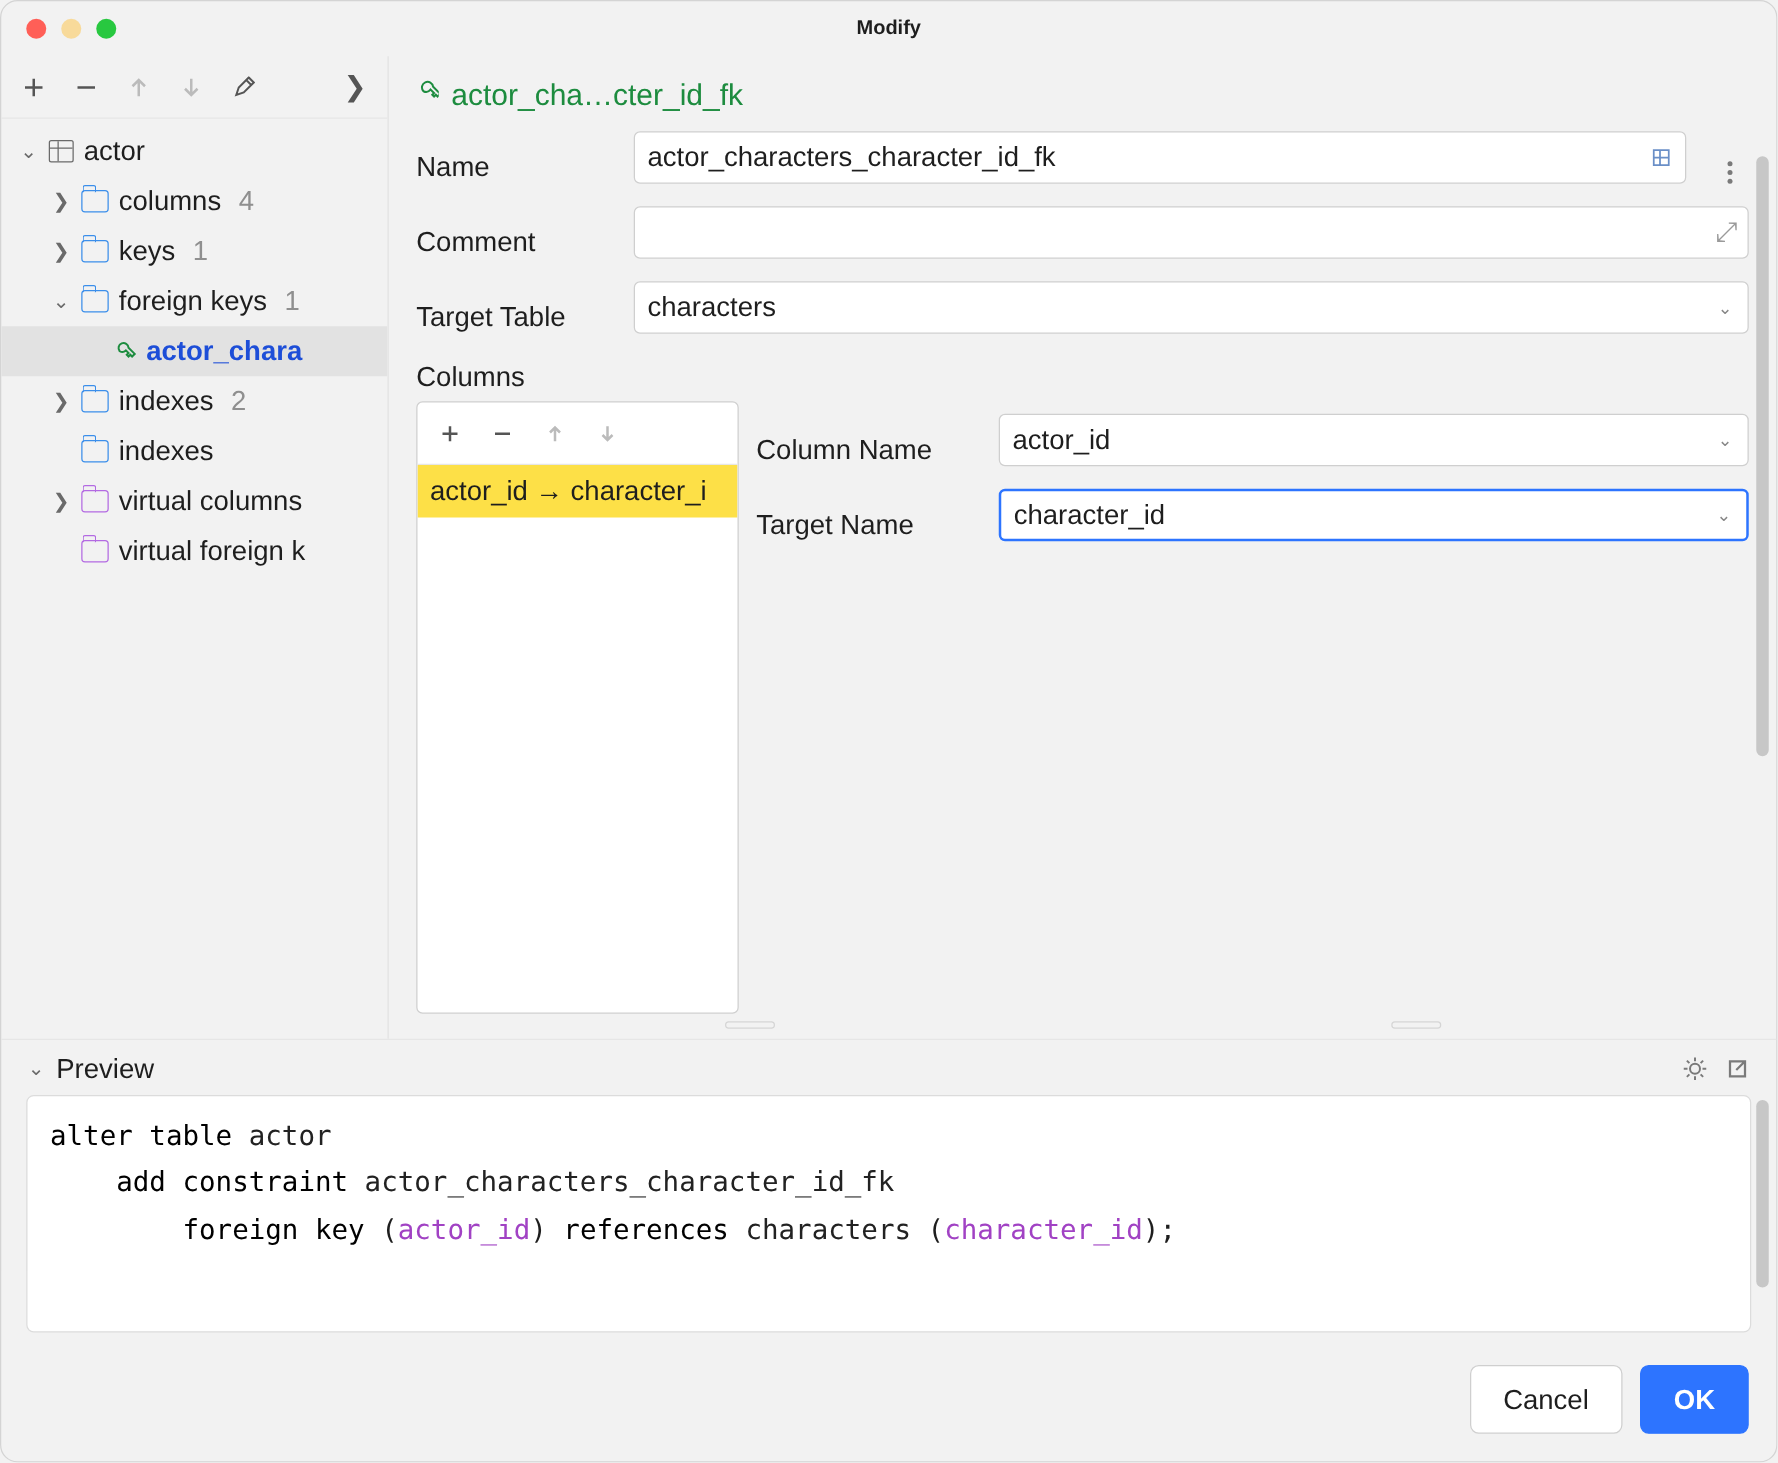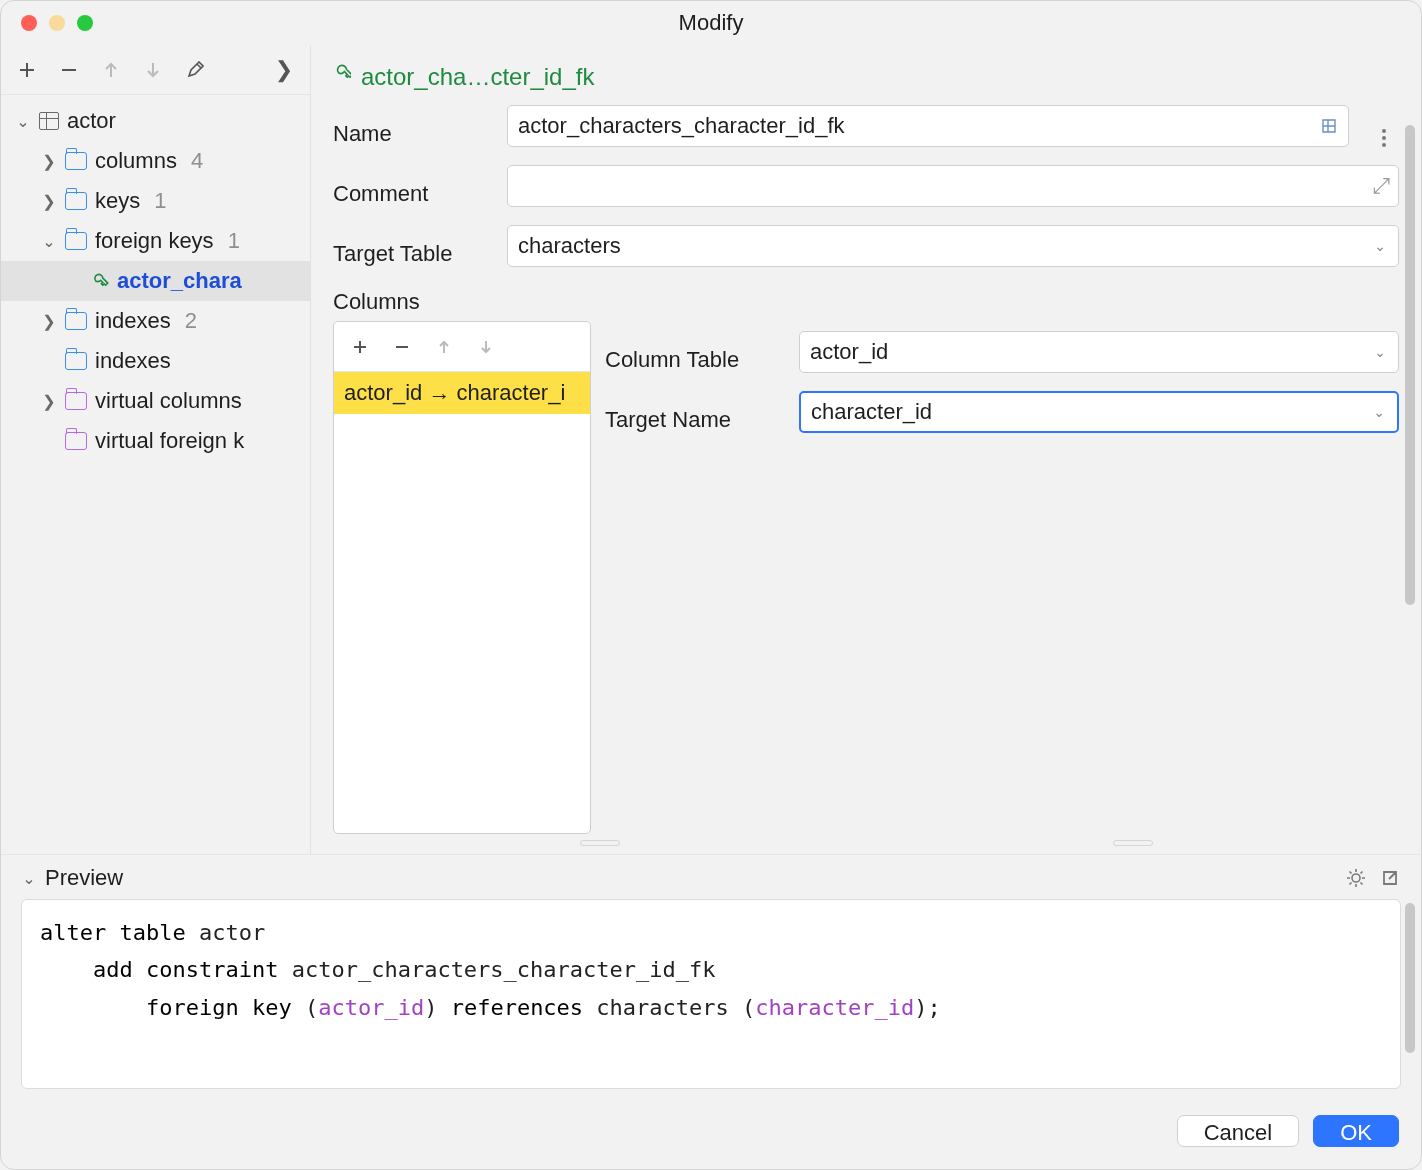--- a/index.html
+++ b/index.html
@@ -11,21 +11,21 @@
     background: #f2f2f2;
     overflow: hidden;
   }
   .window { width:100%; height:100%; display:flex; flex-direction:column; border:1px solid #d4d4d4; border-radius:14px; background:#f2f2f2; }
 
   
   .titlebar { height:44px; display:flex; align-items:center; position:relative; }
   .traffic { display:flex; gap:12px; margin-left:20px; }
   .dot { width:16px; height:16px; border-radius:50%; }
   .dot.red{background:#ff5f57;} .dot.yel{background:#febc2e;opacity:.45;} .dot.grn{background:#28c840;}
-  .titlebar .title { position:absolute; left:0; right:0; text-align:center; font-weight:400; font-size:22px; }
+  .titlebar .title { position:absolute; left:0; right:0; text-align:center; font-weight:700; font-size:16px; }
 
   
   .main { flex:1; display:flex; min-height:0; }
   .sidebar { width:310px; border-right:1px solid #e2e2e2; display:flex; flex-direction:column; }
   .toolbar { height:50px; display:flex; align-items:center; padding:0 8px; gap:6px; border-bottom:1px solid #e6e6e6; }
   .tbtn { width:36px; height:36px; display:flex; align-items:center; justify-content:center; color:#555; border-radius:6px; }
   .tbtn.dim { color:#b8b8b8; }
   .tbtn.grow { margin-left:auto; }
   .tree { flex:1; overflow:hidden; padding-top:6px; }
   .node { display:flex; align-items:center; height:40px; gap:8px; white-space:nowrap; overflow:hidden; }
@@ -73,23 +73,23 @@
   .preview { border-top:1px solid #e6e6e6; display:flex; flex-direction:column; padding:10px 20px 12px 20px; }
   .preview-head { display:flex; align-items:center; gap:8px; margin-bottom:8px;}
   .preview-head .lab { font-size:22px; }
   .preview-head .actions { margin-left:auto; display:flex; gap:12px; color:#7a7a7a;}
   .sql { background:#fff; border:1px solid #dcdcdc; border-radius:6px; padding:14px 18px; font-family:"SF Mono",ui-monospace,Menlo,monospace; font-size:22px; line-height:1.7; white-space:pre; overflow:hidden; height:190px;}
   .kw{color:#000000;} .col{color:#a142c4;} .plain{color:#222;}
   .preview-scroll{position:absolute;right:6px;width:10px;height:150px;background:#c7c7c7;border-radius:5px;}
 
   
   .footer { display:flex; justify-content:flex-end; gap:14px; padding:14px 22px 22px; }
-  .btn { height:32px; padding:0 26px; border-radius:7px; font-size:22px; display:flex; align-items:flex-end; }
+  .btn { height:55px; padding:0 26px; border-radius:7px; font-size:22px; display:flex; align-items:center; }
   .btn.secondary { background:#fff; border:1px solid #cfcfcf; }
-  .btn.primary { background:#2d74ff; color:#fff; border:1px solid #2d74ff; font-weight:400;}
+  .btn.primary { background:#2d74ff; color:#fff; border:1px solid #2d74ff; font-weight:700;}
 
   svg{display:block;}
   .reset-icon{position:absolute;right:8px;top:50%;transform:translateY(-50%);}
   .expand-icon{position:absolute;right:8px;top:50%;transform:translateY(-50%);color:#9a9a9a;}
 </style>
 </head>
 <body>
 
 <div class="window">
 
@@ -254,21 +254,21 @@
               </div>
           </div>
           <div class="items">
             <div class="col-row">
               <span>actor_id → character_i</span>
             </div>
           </div>
         </div>
         <div class="cols-right">
           <div class="row" style="margin-bottom:0;">
-            <div class="lab" style="width:180px">Column Table</div>
+            <div class="lab" style="width:180px">Column Name</div>
             <div class="select">
               <span>actor_id</span>
               <span class="caret">⌄</span>
             </div>
           </div>
           <div class="row" style="margin-bottom:0;">
             <div class="lab" style="width:180px">Target Name</div>
             <div class="select focused">
               <span>character_id</span>
               <span class="caret">⌄</span>

